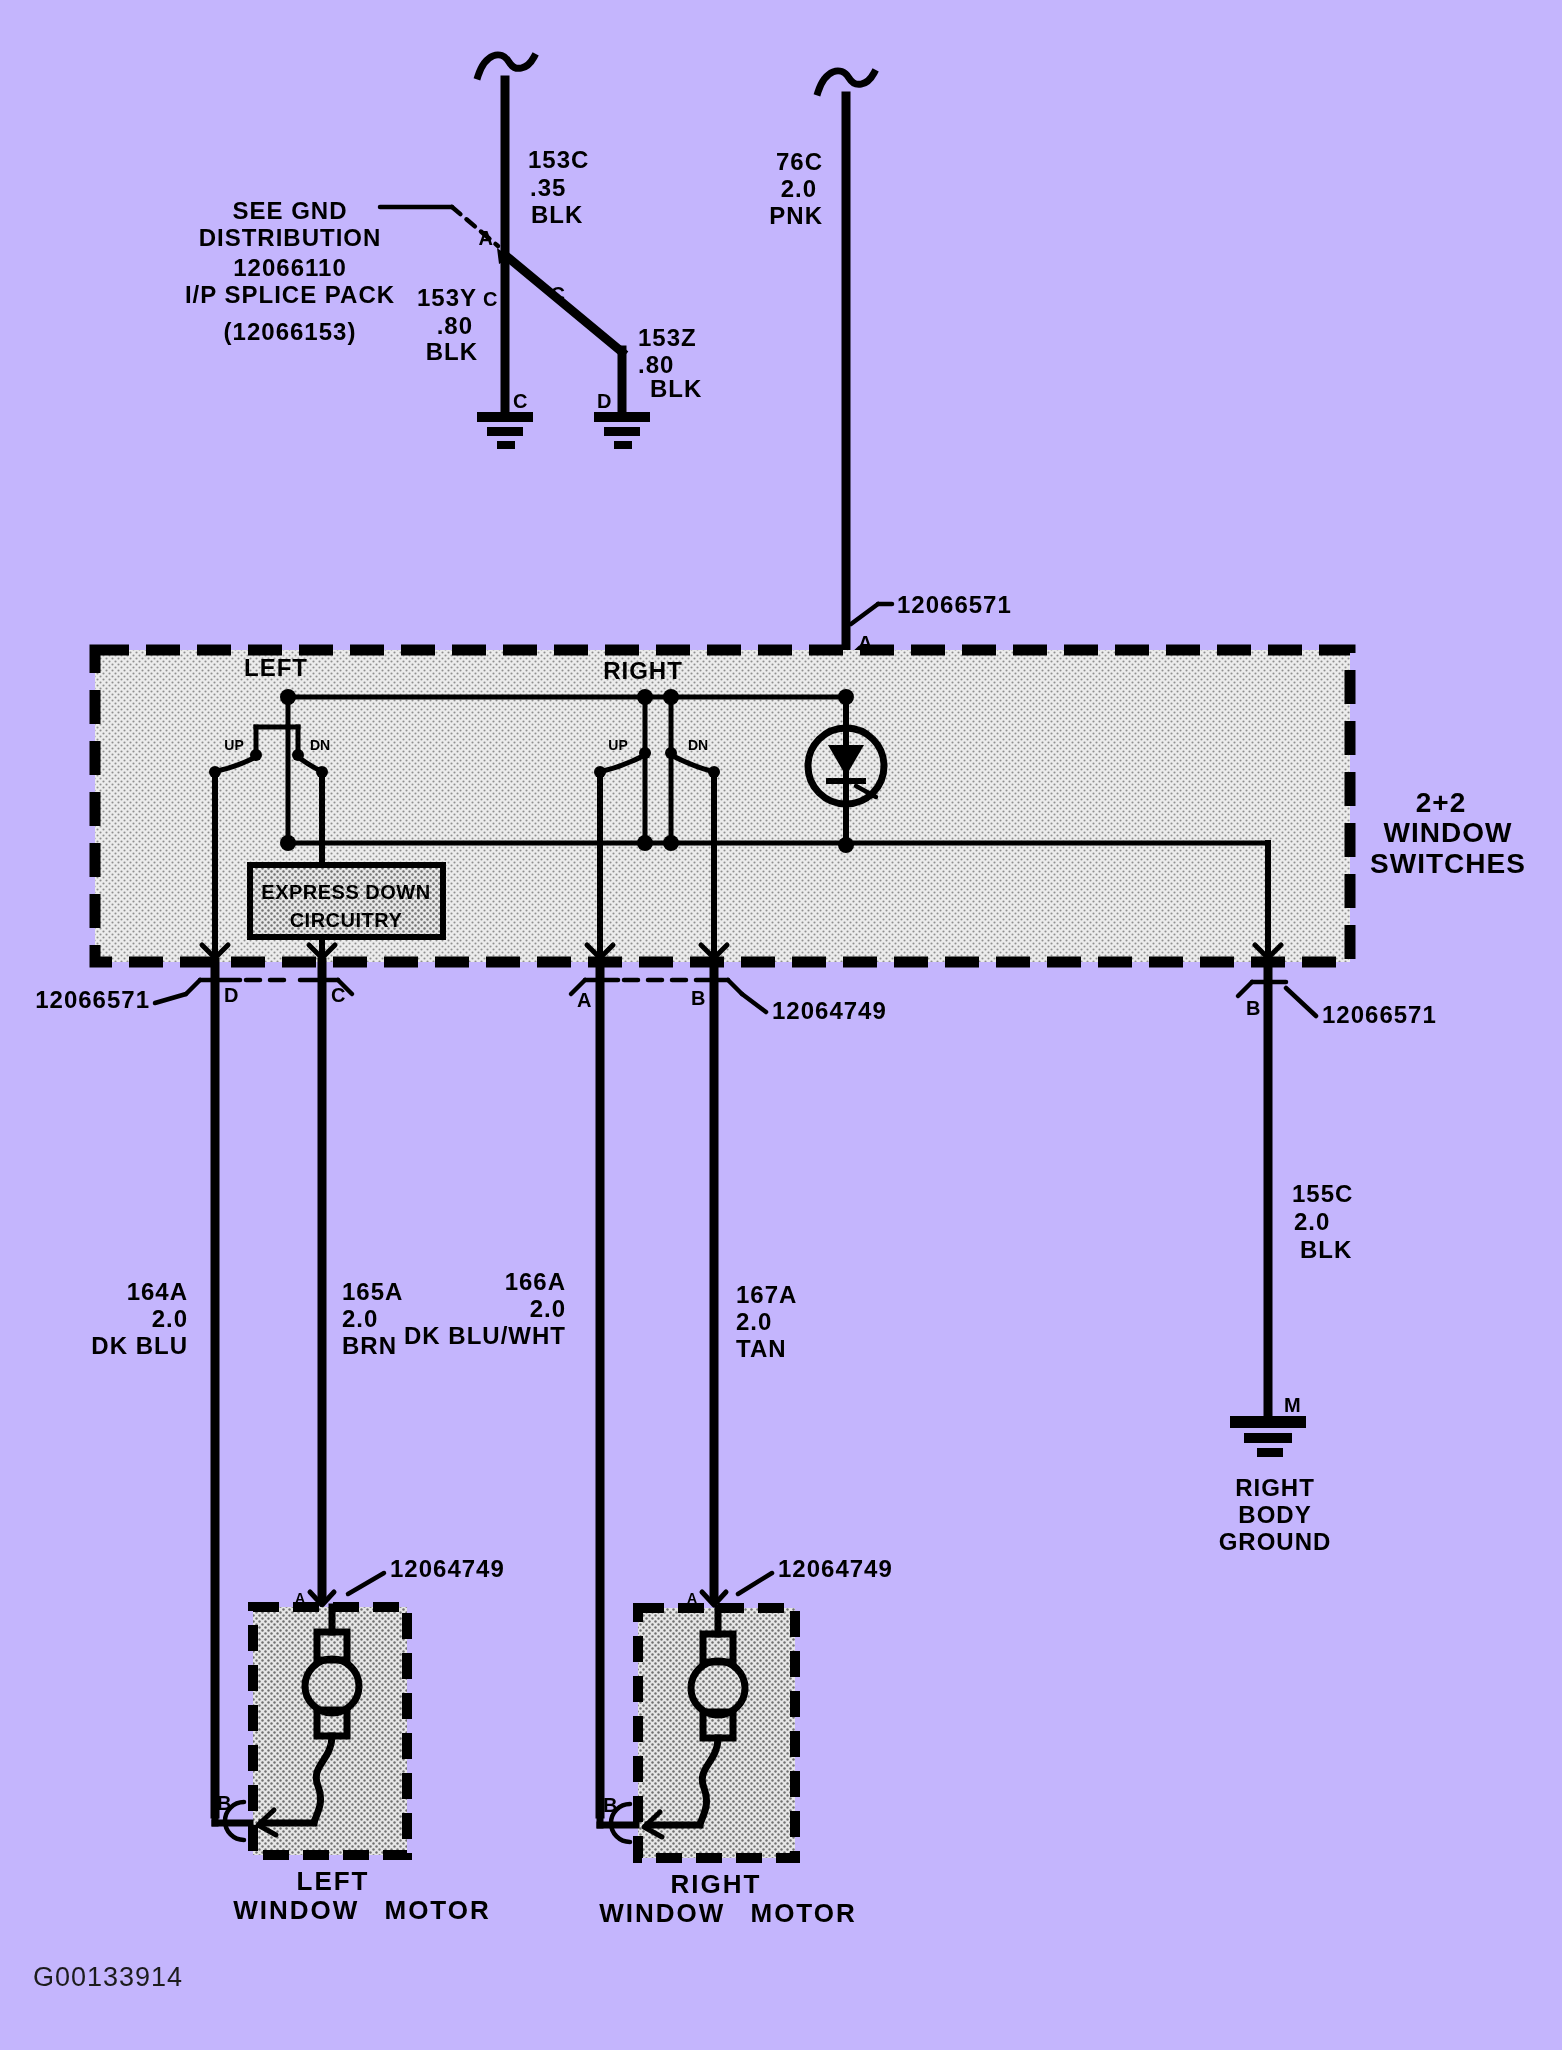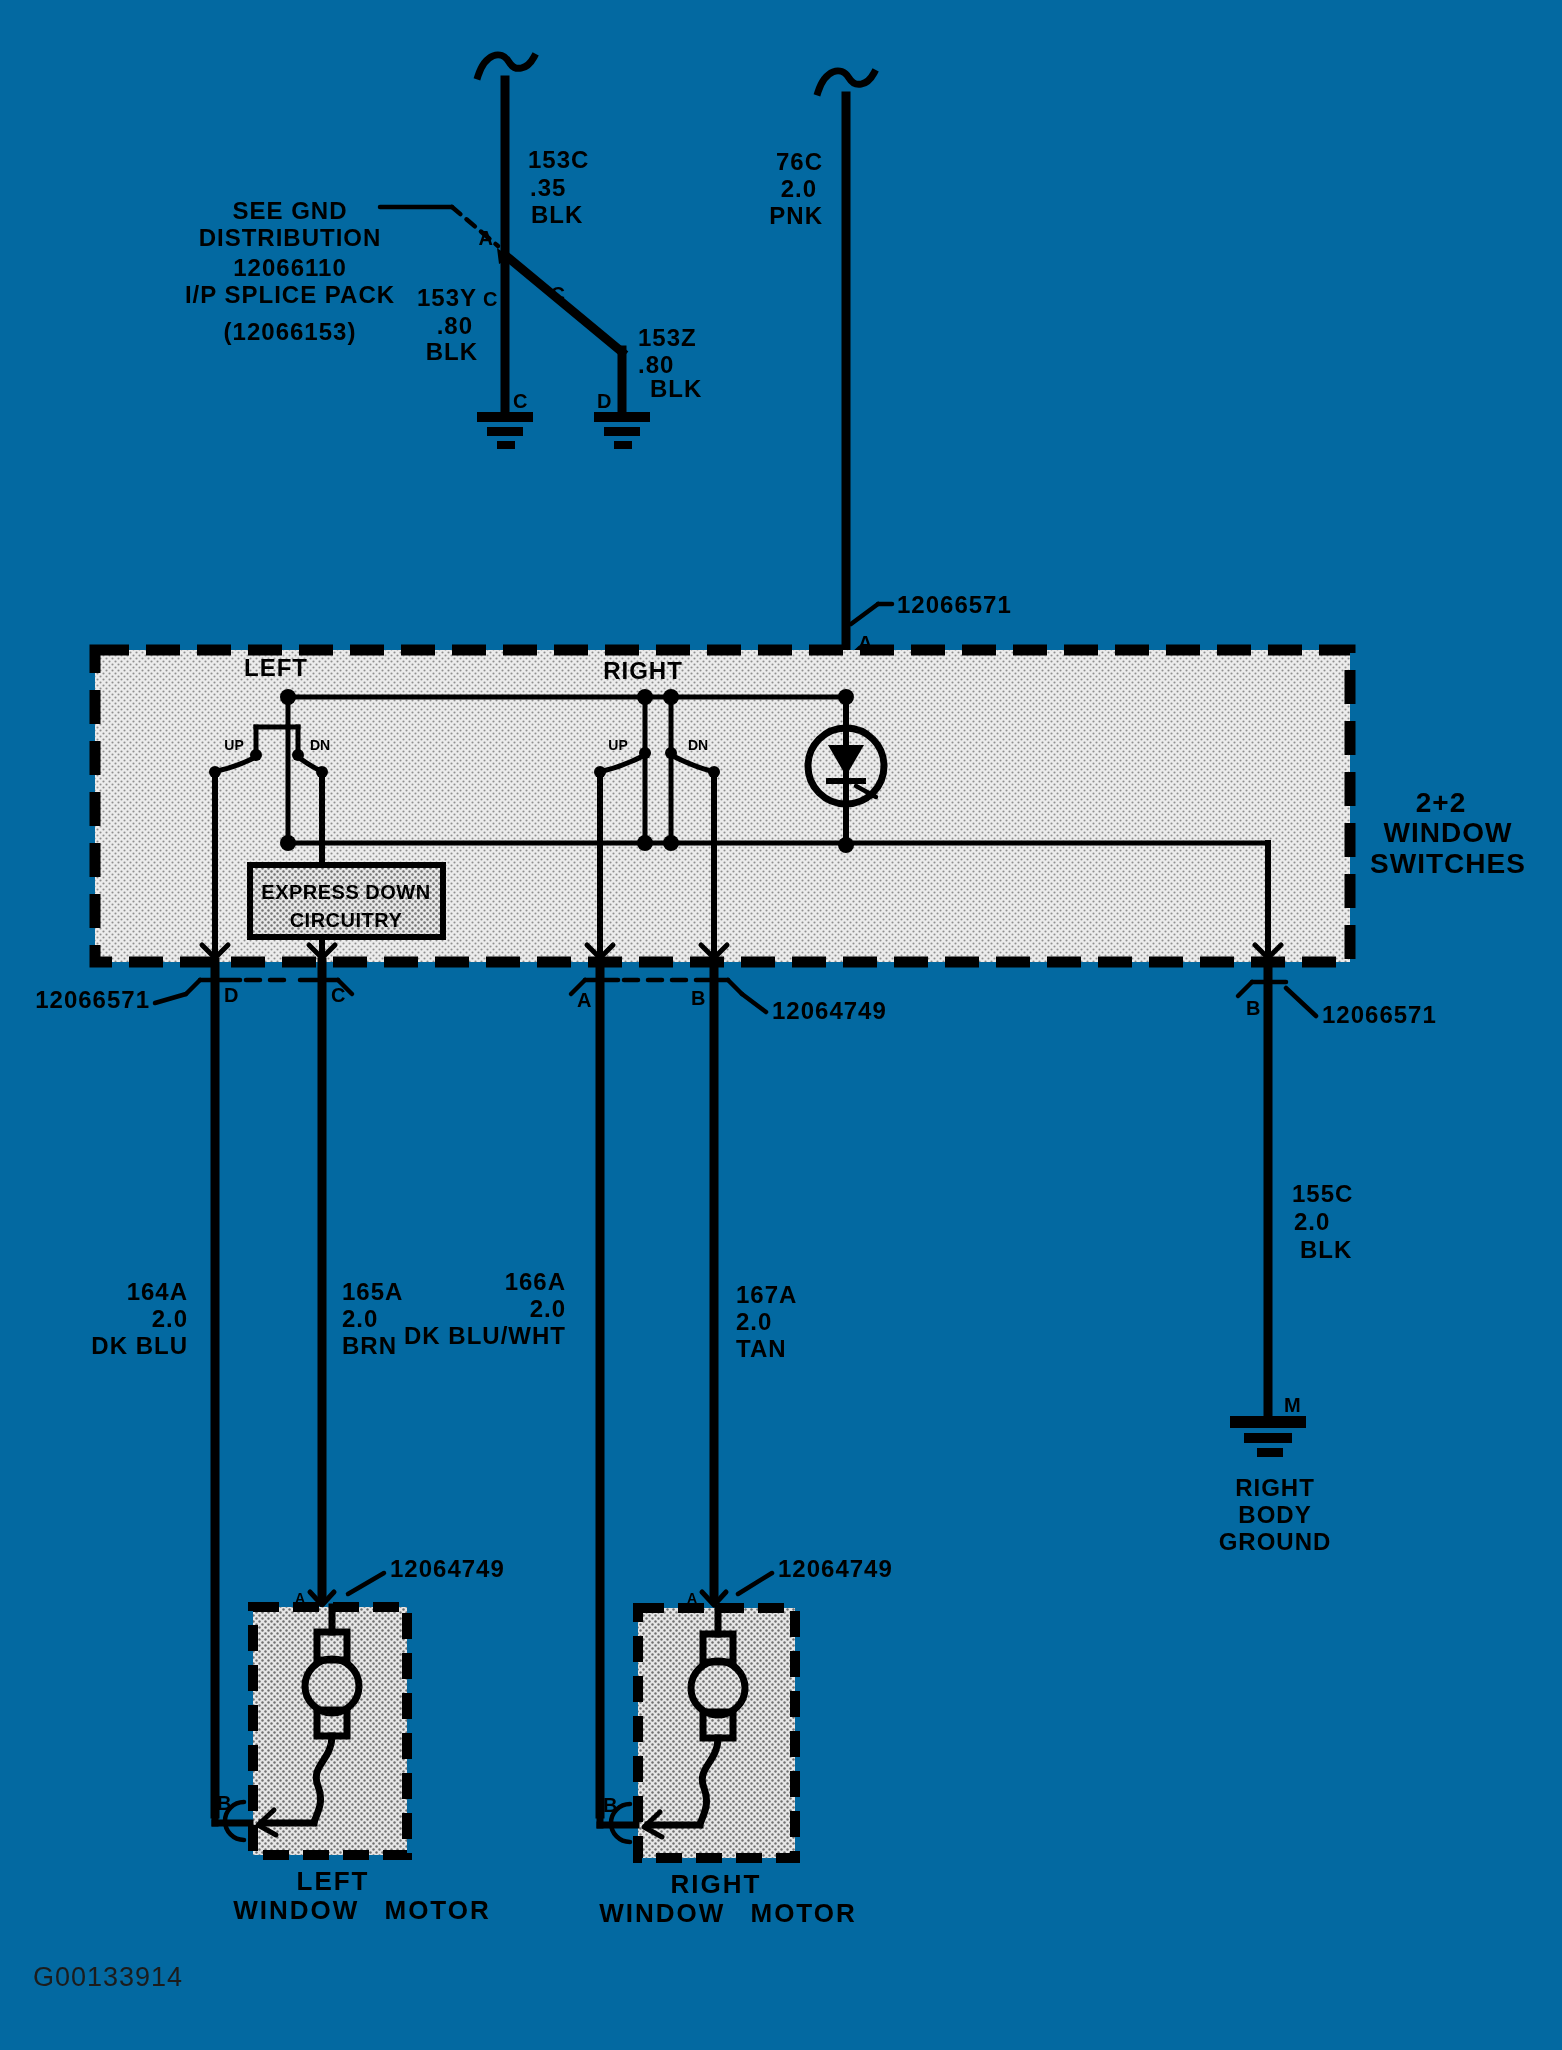--- a/index.html
+++ b/index.html
@@ -1,16 +1,16 @@
 <!DOCTYPE html>
 <html><head>
 <meta charset="utf-8">
 <style>
   html,body{margin:0;padding:0;background:#ffffff;}
-  .stage{position:relative;width:1562px;height:2050px;background:#0369a1;overflow:hidden;}
+  .stage{position:relative;width:1562px;height:2050px;background:#c4b5fd;overflow:hidden;}
   svg{position:absolute;left:0;top:0;}
   text{fill:#000;font-family:"Liberation Sans","DejaVu Sans",sans-serif;font-weight:bold;}
   .lbl{font-size:24px;letter-spacing:1px;}
   .lbl-sm{font-size:20px;letter-spacing:0.5px;}
   .tiny{font-size:14px;}
   .cap{font-size:26px;letter-spacing:2px;word-spacing:16px;}
   .title{font-size:28px;letter-spacing:1px;}
   .note{font-size:24px;letter-spacing:1px;}
   .foot{font-size:27px;font-weight:400;fill:#1c1c1c;letter-spacing:1px;}
   .wire{stroke:#000;stroke-width:9;fill:none;stroke-linecap:square;}

